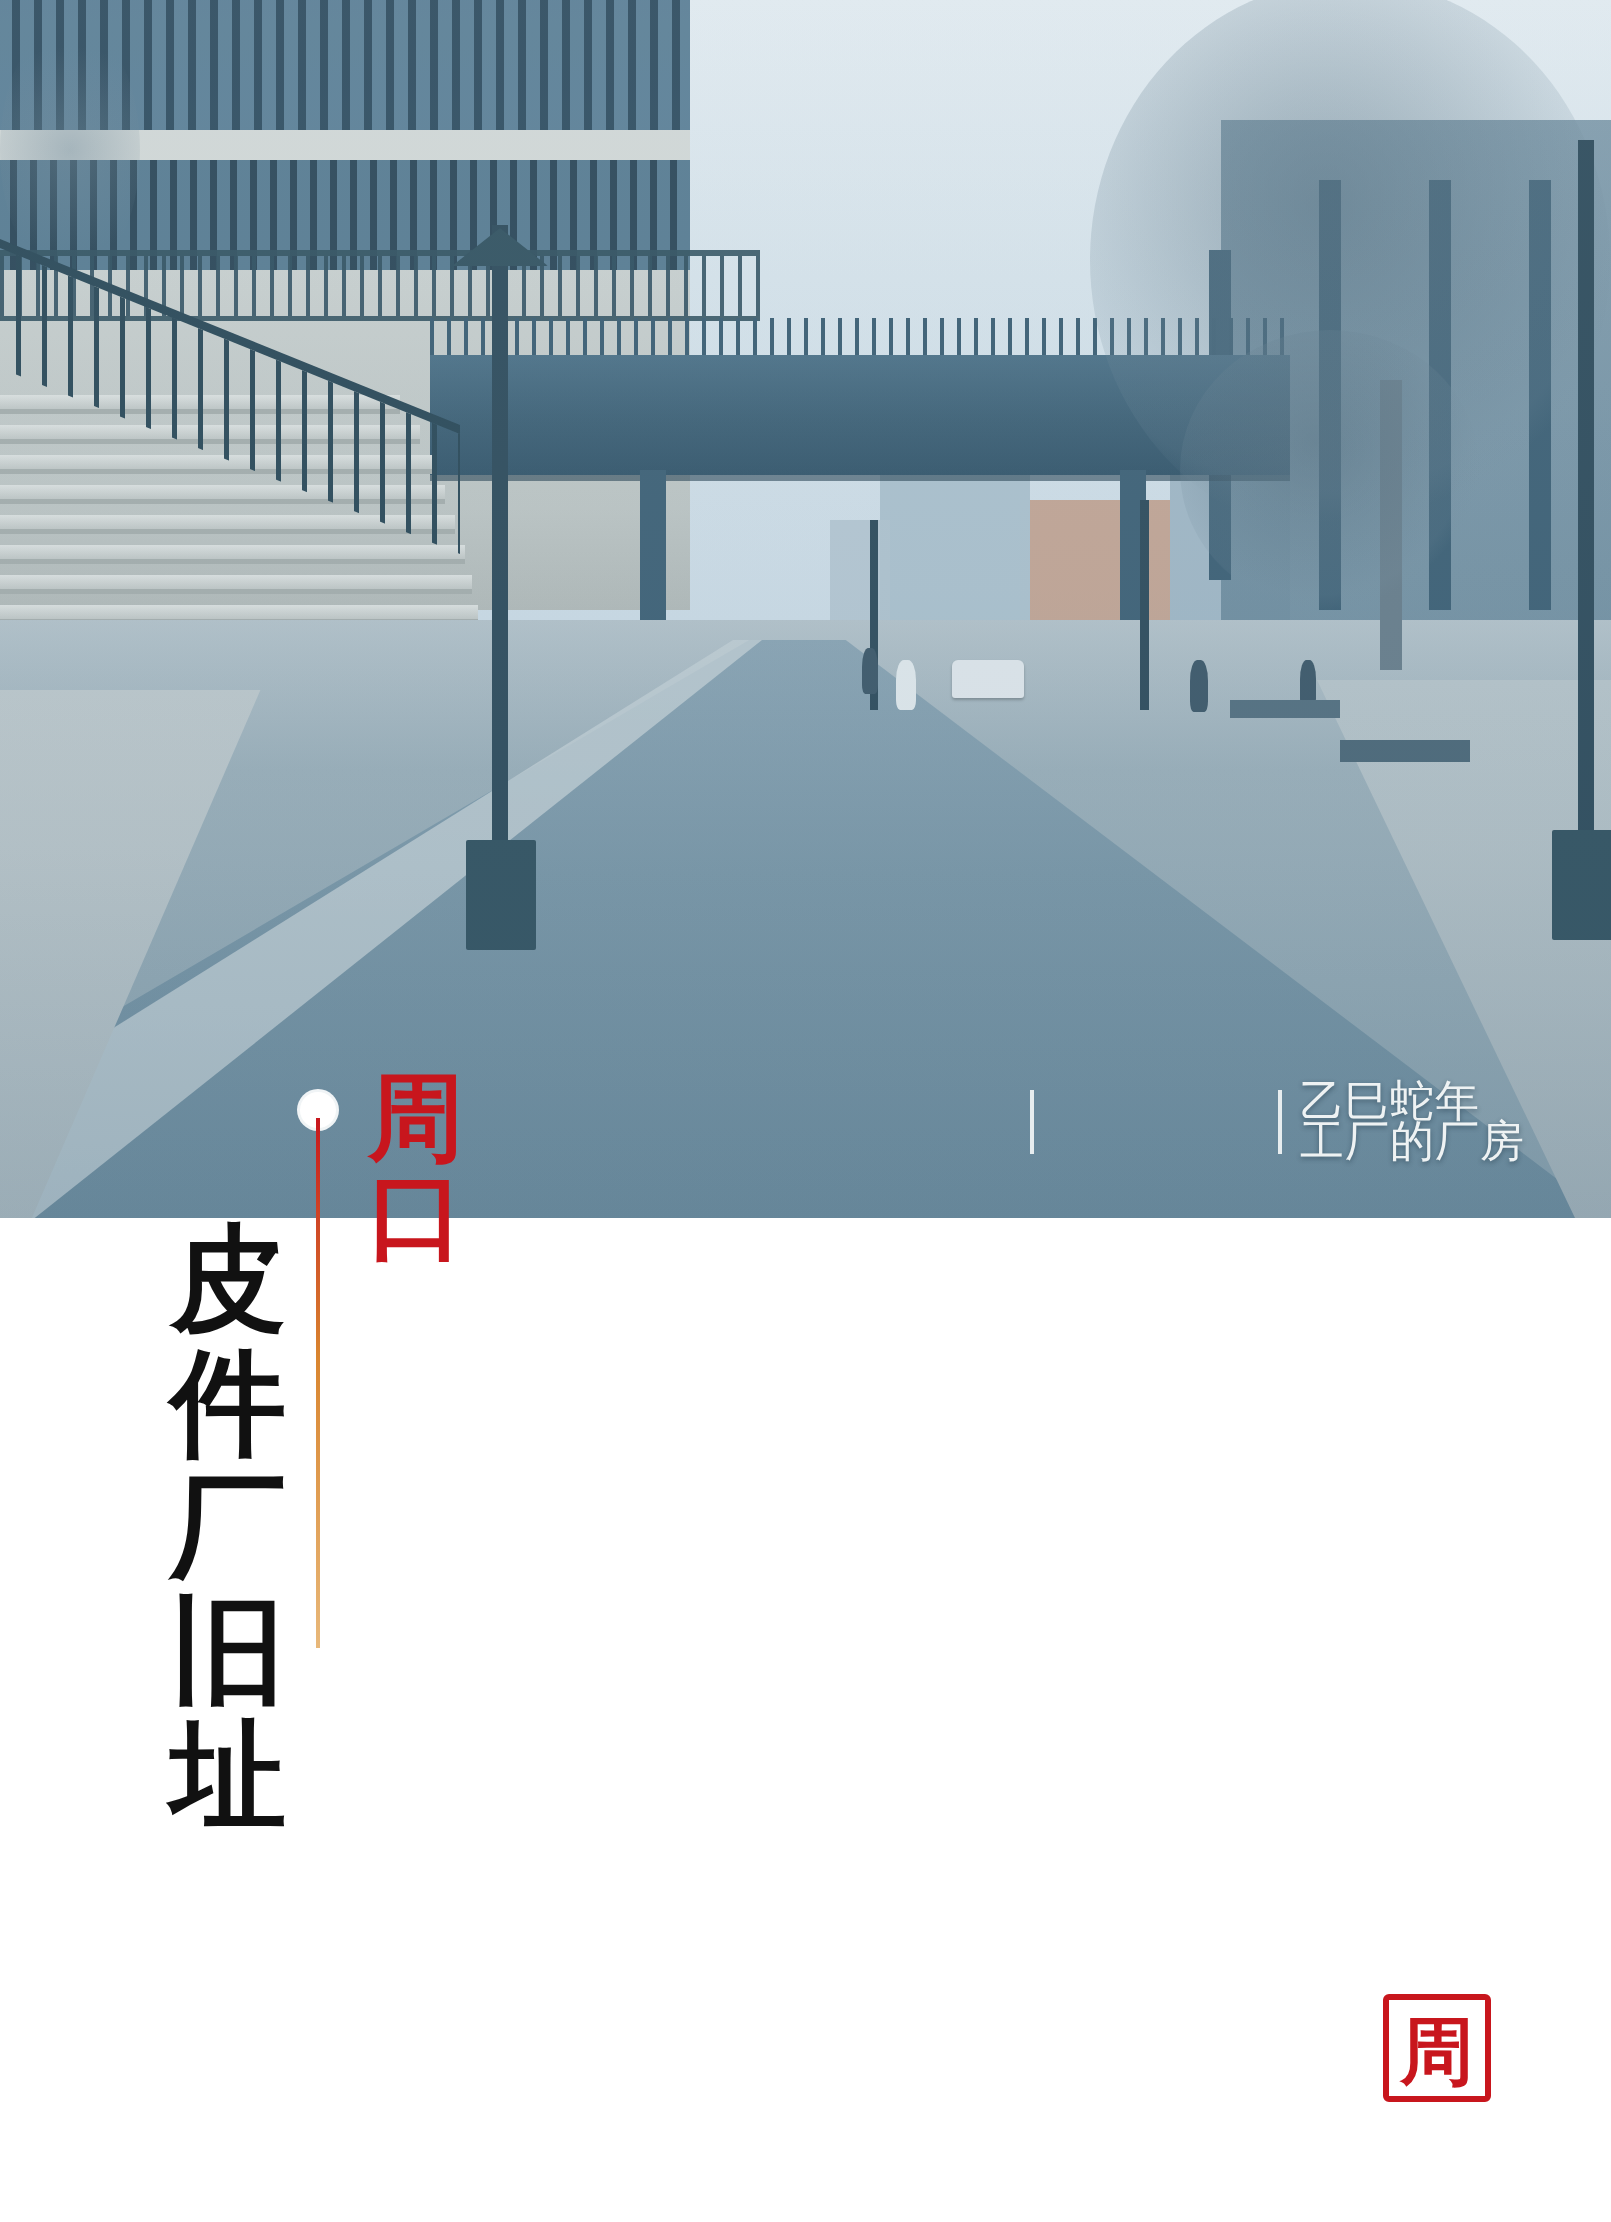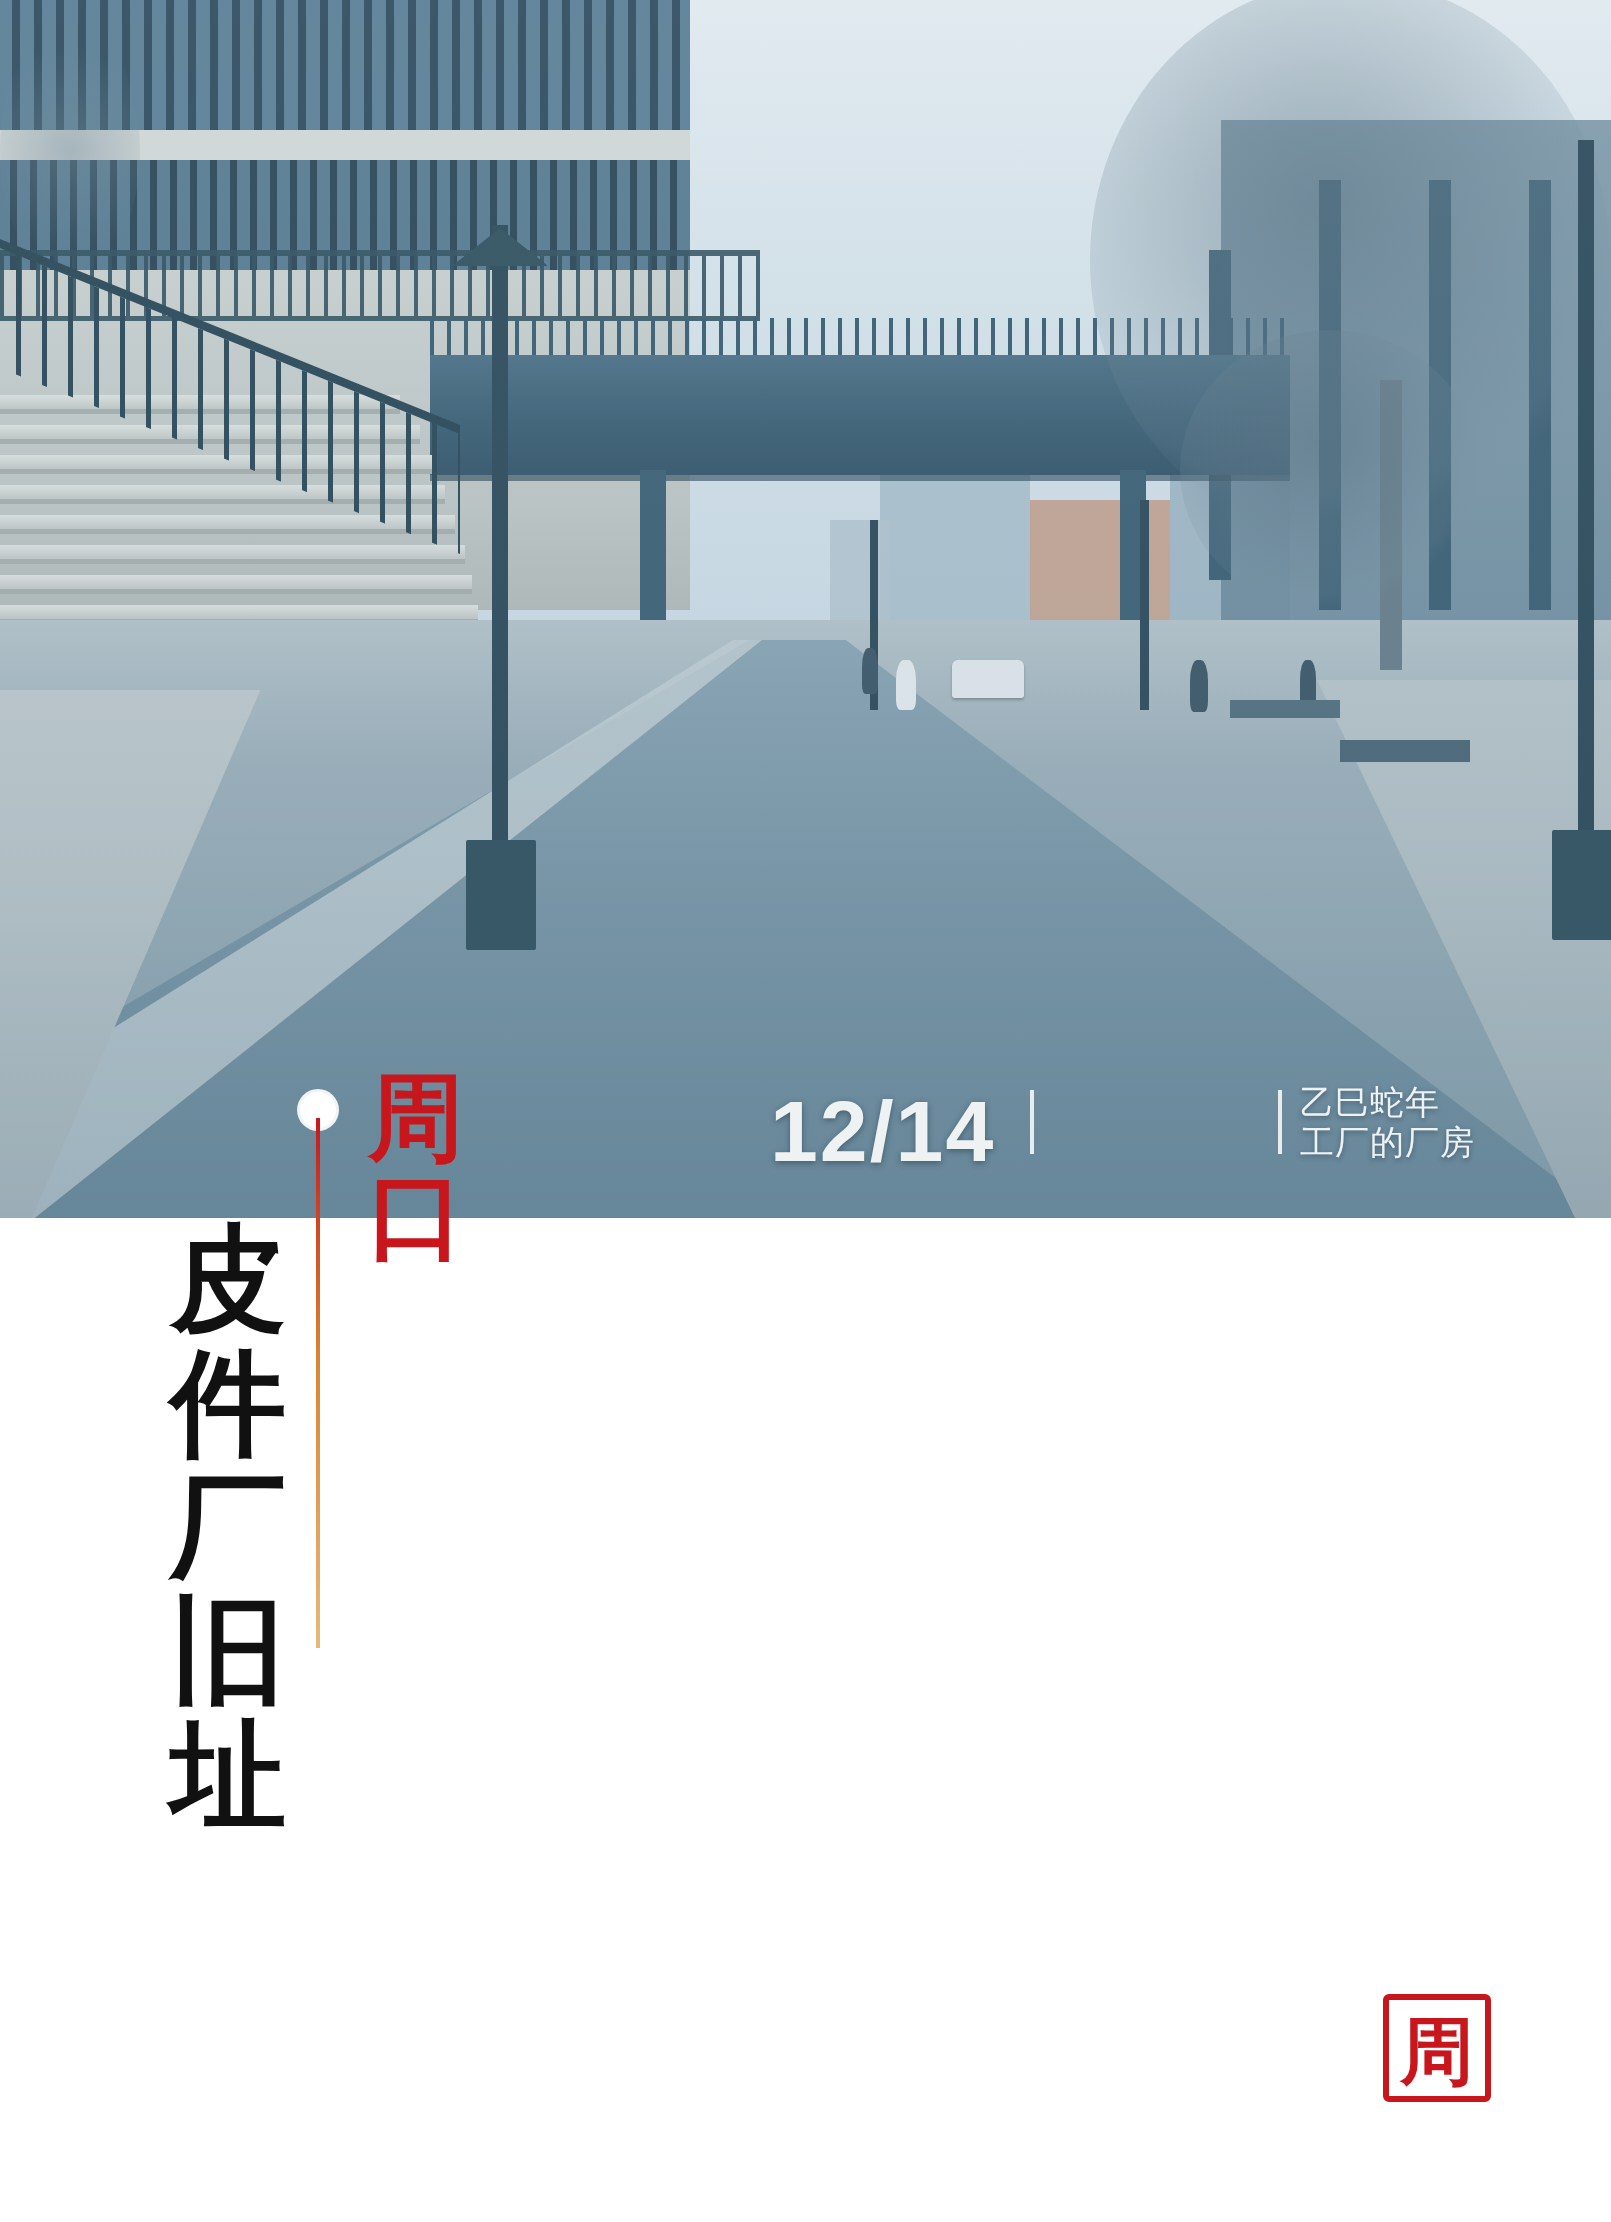--- a/index.html
+++ b/index.html
@@ -260,22 +260,22 @@
     font-family: "Liberation Sans", sans-serif;
     font-size: 60px;
     font-weight: bold;
     color: #eef2f3;
     text-shadow: 0 2px 6px rgba(20,40,55,.45);
   }
   .lunar {
     position: absolute;
     left: 1300px;
     top: 1082px;
-    font-family: Liberation Sans, sans-serif;
-    font-size: 34px;
+    font-family: Liberation Serif, serif;
+    font-size: 44px;
     line-height: 40px;
     color: #eef2f3;
     text-shadow: 0 2px 5px rgba(20,40,55,.45);
     letter-spacing: 1px;
   }
 
   
   .city {
     position: absolute;
     left: 368px;
@@ -430,21 +430,20 @@
     <div class="person" style="left:896px; top:660px; width:20px; height:50px; background:#e8eef0;"></div>
     <div class="person" style="left:1190px; top:660px; width:18px; height:52px;"></div>
     <div class="person" style="left:1300px; top:660px; width:16px; height:48px;"></div>
     <div class="car" style="left:952px; top:660px; width:72px; height:38px;"></div>
     <div class="lamp" style="left:1230px; top:700px; width:110px; height:18px; background:#55707f;"></div>
     <div class="lamp" style="left:1340px; top:740px; width:130px; height:22px; background:#4d6877;"></div>
 
     <div class="photo-shade"></div>
   </div>
 
-  <div class="date-num">12/14</div>
   <div class="date-sep" style="left:1030px;"></div>
   <div class="date-sep" style="left:1278px;"></div>
   <div class="lunar">
     <div>乙巳蛇年</div>
     <div>工厂的厂房</div>
   </div>
 
   <div class="city">
     <span>周</span>
     <span>口</span>

